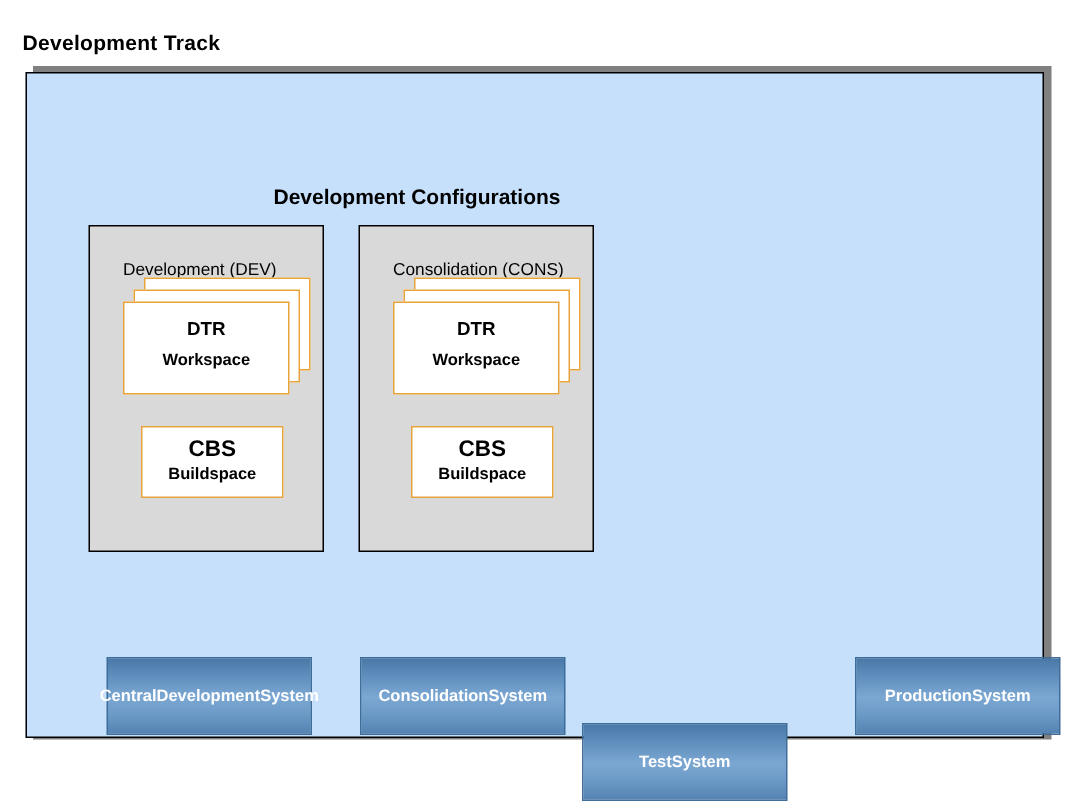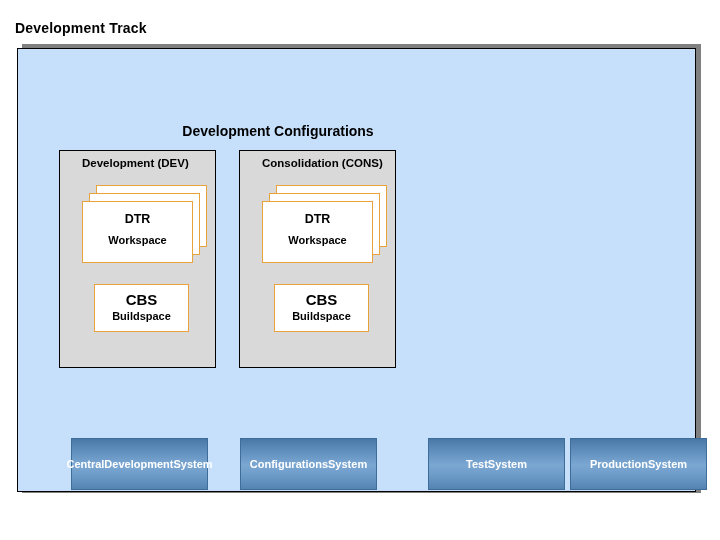--- a/index.html
+++ b/index.html
@@ -76,23 +76,23 @@
     top: 101px;
     width: 157px;
     height: 218px;
   }
   #config-group-dev  { left: 41px;  }
   #config-group-cons { left: 221px; }
 
   .config-group-label {
     position: absolute;
     left: 6px;
-    top: 6px;
+    top: 23px;
     font-size: 11.5px;
-    font-weight: bold;
+    font-weight: normal;
     color: #000000;
     white-space: nowrap;
     padding-left: 16px;
   }
 
   
   .ybox {
     position: absolute;
     background: #ffffff;
     border: 1px solid #e8a33d;
@@ -160,21 +160,21 @@
                 #6b99c6 76%,
                 #5483b2 100%);
     border: 1px solid #3f6d99;
     box-sizing: border-box;
     display: flex;
     align-items: center;
     justify-content: center;
   }
   #runtime-box-0 { left: 53px;  }
   #runtime-box-1 { left: 222px; }
-  #runtime-box-2 { left: 410px; }
+  #runtime-box-2 { left: 370px; margin-top: 44px; }
   #runtime-box-3 { left: 552px; }
 
   .runtime-line {
     font-size: 11px;
     font-weight: bold;
     color: #ffffff;
     line-height: 14px;
     text-align: center;
     white-space: nowrap;
   }
@@ -230,21 +230,21 @@
   </div>
 
 
   <div id="runtime-box-0" class="runtime-box">
     <div class="runtime-line">Central</div>
     <div class="runtime-line">Development</div>
     <div class="runtime-line">System</div>
   </div>
 
   <div id="runtime-box-1" class="runtime-box">
-    <div class="runtime-line">Configurations</div>
+    <div class="runtime-line">Consolidation</div>
     <div class="runtime-gap"></div>
     <div class="runtime-line">System</div>
   </div>
 
   <div id="runtime-box-2" class="runtime-box">
     <div class="runtime-line">Test</div>
     <div class="runtime-gap"></div>
     <div class="runtime-line">System</div>
   </div>
 

